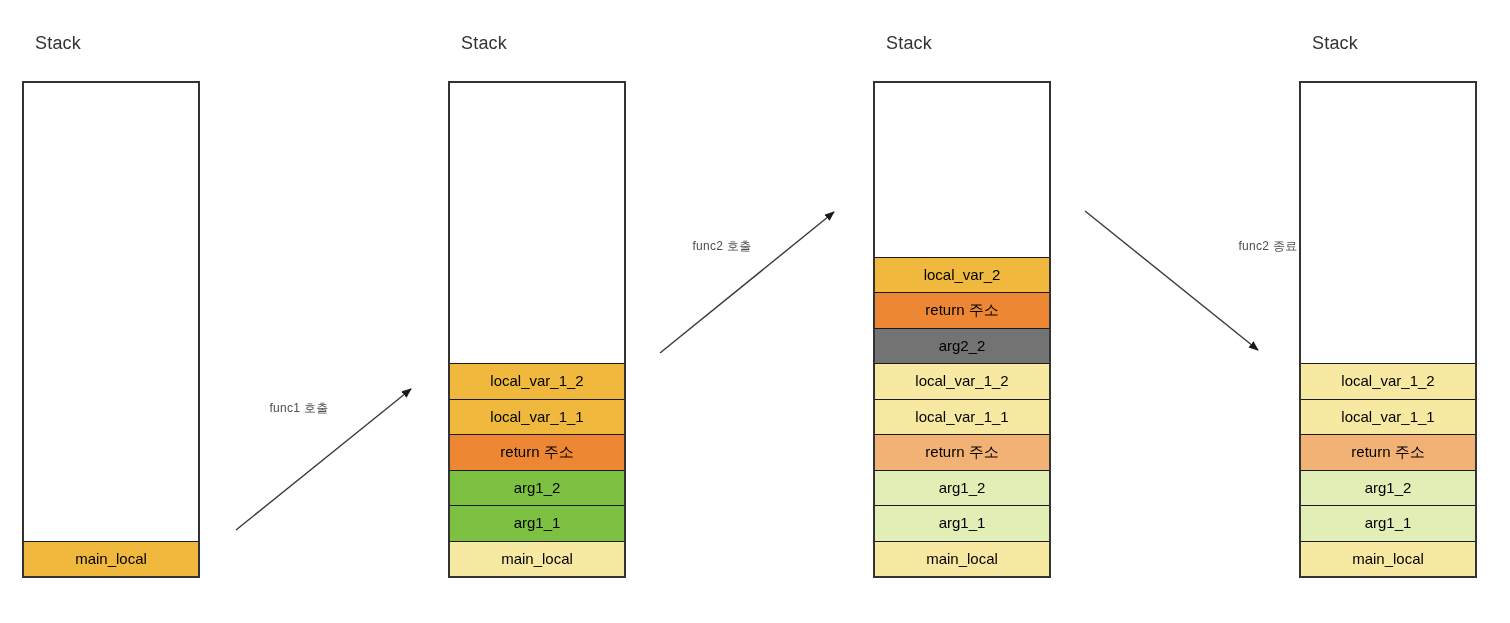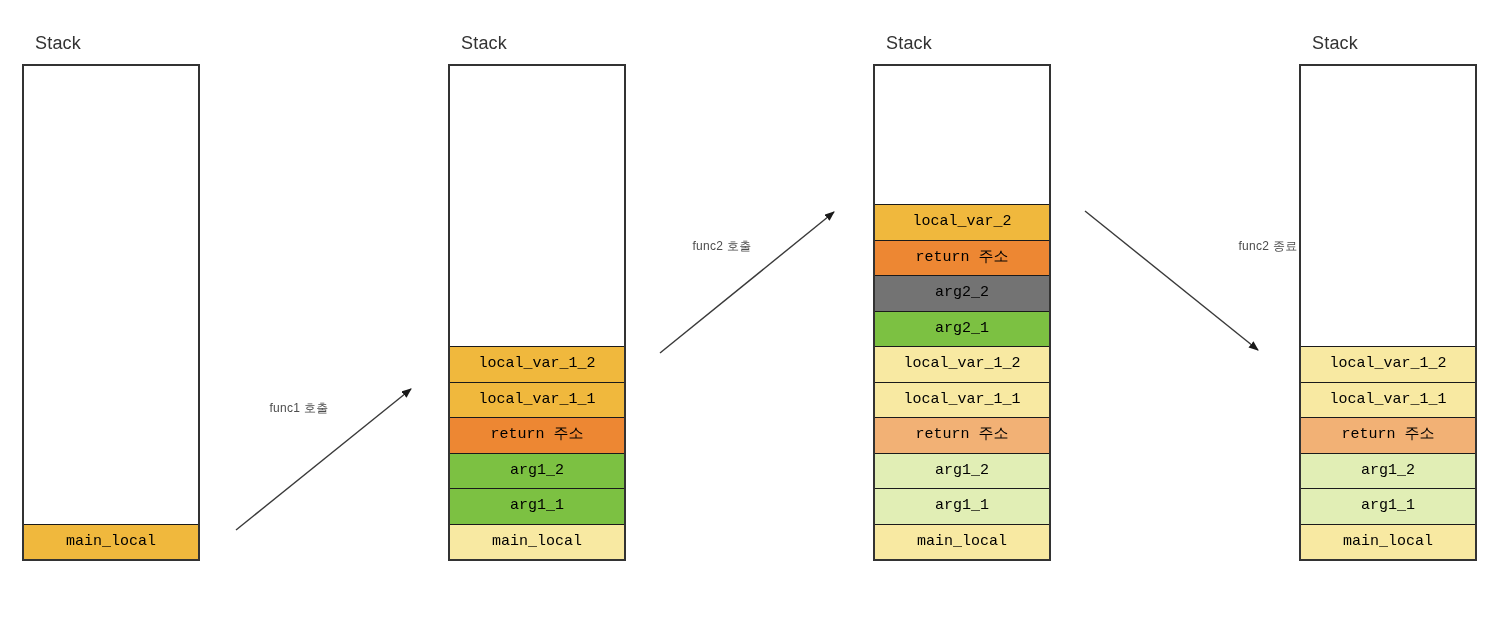--- a/index.html
+++ b/index.html
@@ -34,24 +34,23 @@
     padding-left: 13px;
     height: 26px;
     line-height: 24px;
     letter-spacing: 0.2px;
   }
   .stack-box {
     position: relative;
     box-sizing: border-box;
     width: 178px;
     height: 497px;
-    margin-top: 7px;
+    margin-top: 24px;
     border: 2px solid #333333;
     background: #ffffff;
-    font-family: Liberation Mono, monospace;
   }
   .cells {
     position: absolute;
     left: 0;
     right: 0;
     bottom: 0;
   }
   .cell {
     box-sizing: border-box;
     height: 35.5px;
@@ -111,21 +110,20 @@
     </div>
   </div>
 
   <div class="stack" style="left: 873px;">
     <div class="stack-title">Stack</div>
     <div class="stack-box">
       <div class="cells">
           <div class="cell" style="background: rgb(240, 184, 61);">local_var_2</div>
           <div class="cell" style="background: rgb(237, 135, 51);">return 주소</div>
           <div class="cell" style="background: #737373;">arg2_2</div>
-          <div class="cell" style="background: rgb(124, 193, 66);">arg2_1</div>
           <div class="cell" style="background: rgb(248, 233, 162);">local_var_1_2</div>
           <div class="cell" style="background: rgb(248, 233, 162);">local_var_1_1</div>
           <div class="cell" style="background: rgb(242, 177, 117);">return 주소</div>
           <div class="cell" style="background: rgb(225, 238, 181);">arg1_2</div>
           <div class="cell" style="background: rgb(225, 238, 181);">arg1_1</div>
           <div class="cell" style="background: rgb(248, 233, 162);">main_local</div>
         </div>
     </div>
   </div>
 

